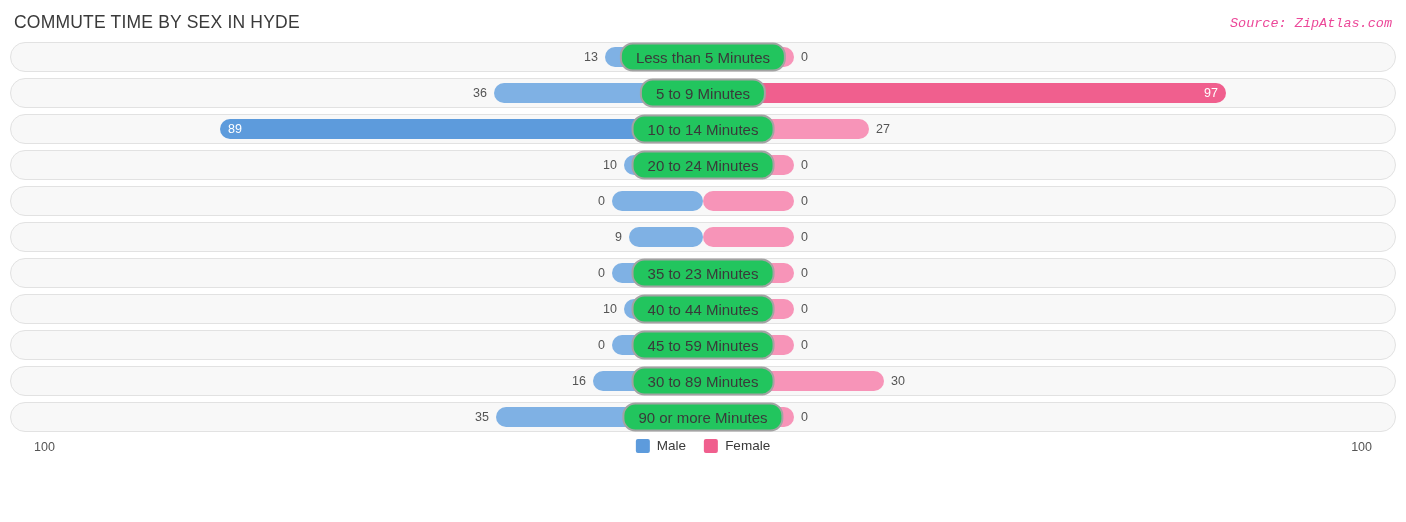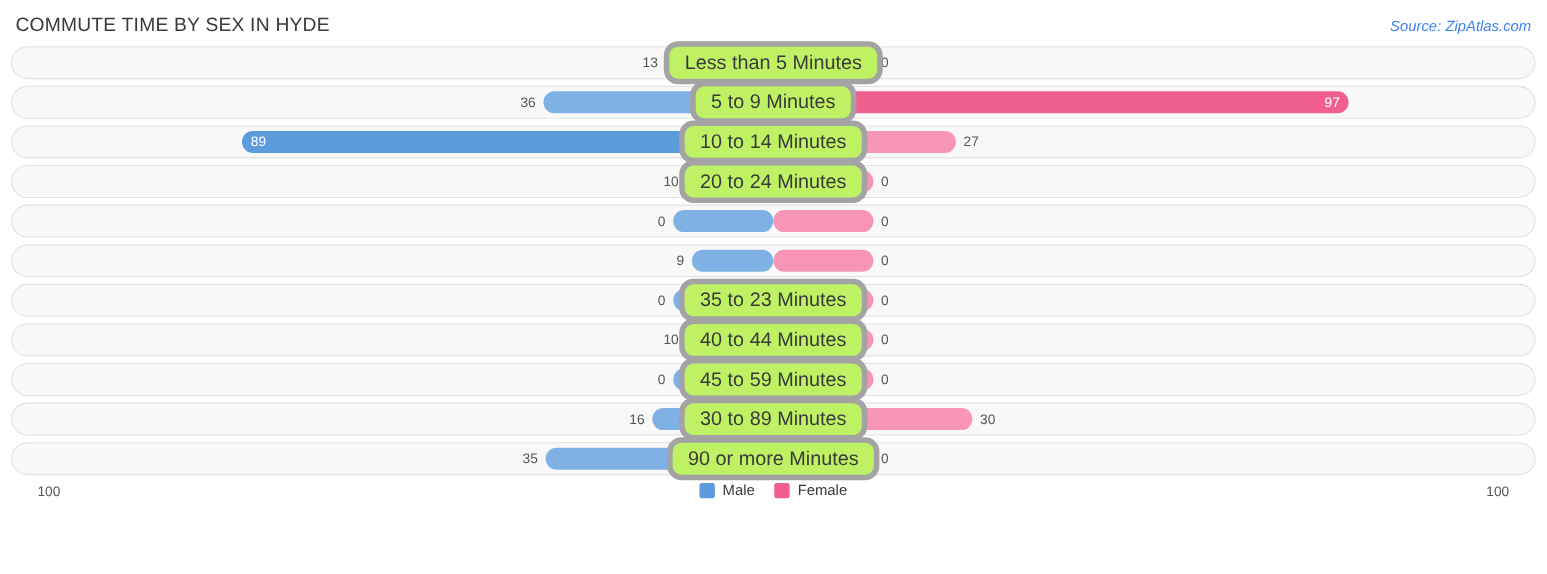--- a/index.html
+++ b/index.html
@@ -31,23 +31,24 @@
   .title {
     font-size: 17.5px;
     font-weight: 400;
     letter-spacing: 0.2px;
     color: #3a3a3a;
     white-space: nowrap;
   }
   .source {
     font-size: 13.5px;
     font-style: italic;
-    color: #3b82f6;
+    color: #ec4899;
     white-space: nowrap;
     padding-top: 2px;
+    font-family: Liberation Mono, monospace;
   }
   .chart {
     position: relative;
     margin: 8px 10px 0 10px;
     width: 1386px;
   }
   .row {
     position: relative;
     height: 30px;
     margin-bottom: 6px;
@@ -122,25 +123,25 @@
     top: 50%;
     transform: translateY(-50%);
     color: #ffffff;
     font-size: 12.5px;
   }
   .cat-label {
     position: absolute;
     left: 50%;
     top: 50%;
     transform: translate(-50%, -50%);
-    background: #bef264;
-    border: 5px solid #a3a3a3;
+    background: #22c55e;
+    border: 2px solid #a3a3a3;
     border-radius: 13px;
     padding: 4px 14px;
-    font-size: 18px;
+    font-size: 15px;
     color: #3a3a3a;
     white-space: nowrap;
     z-index: 3;
   }
   .footer {
     position: relative;
     margin: 4px 10px 0 10px;
     height: 28px;
   }
   .axis-left {

